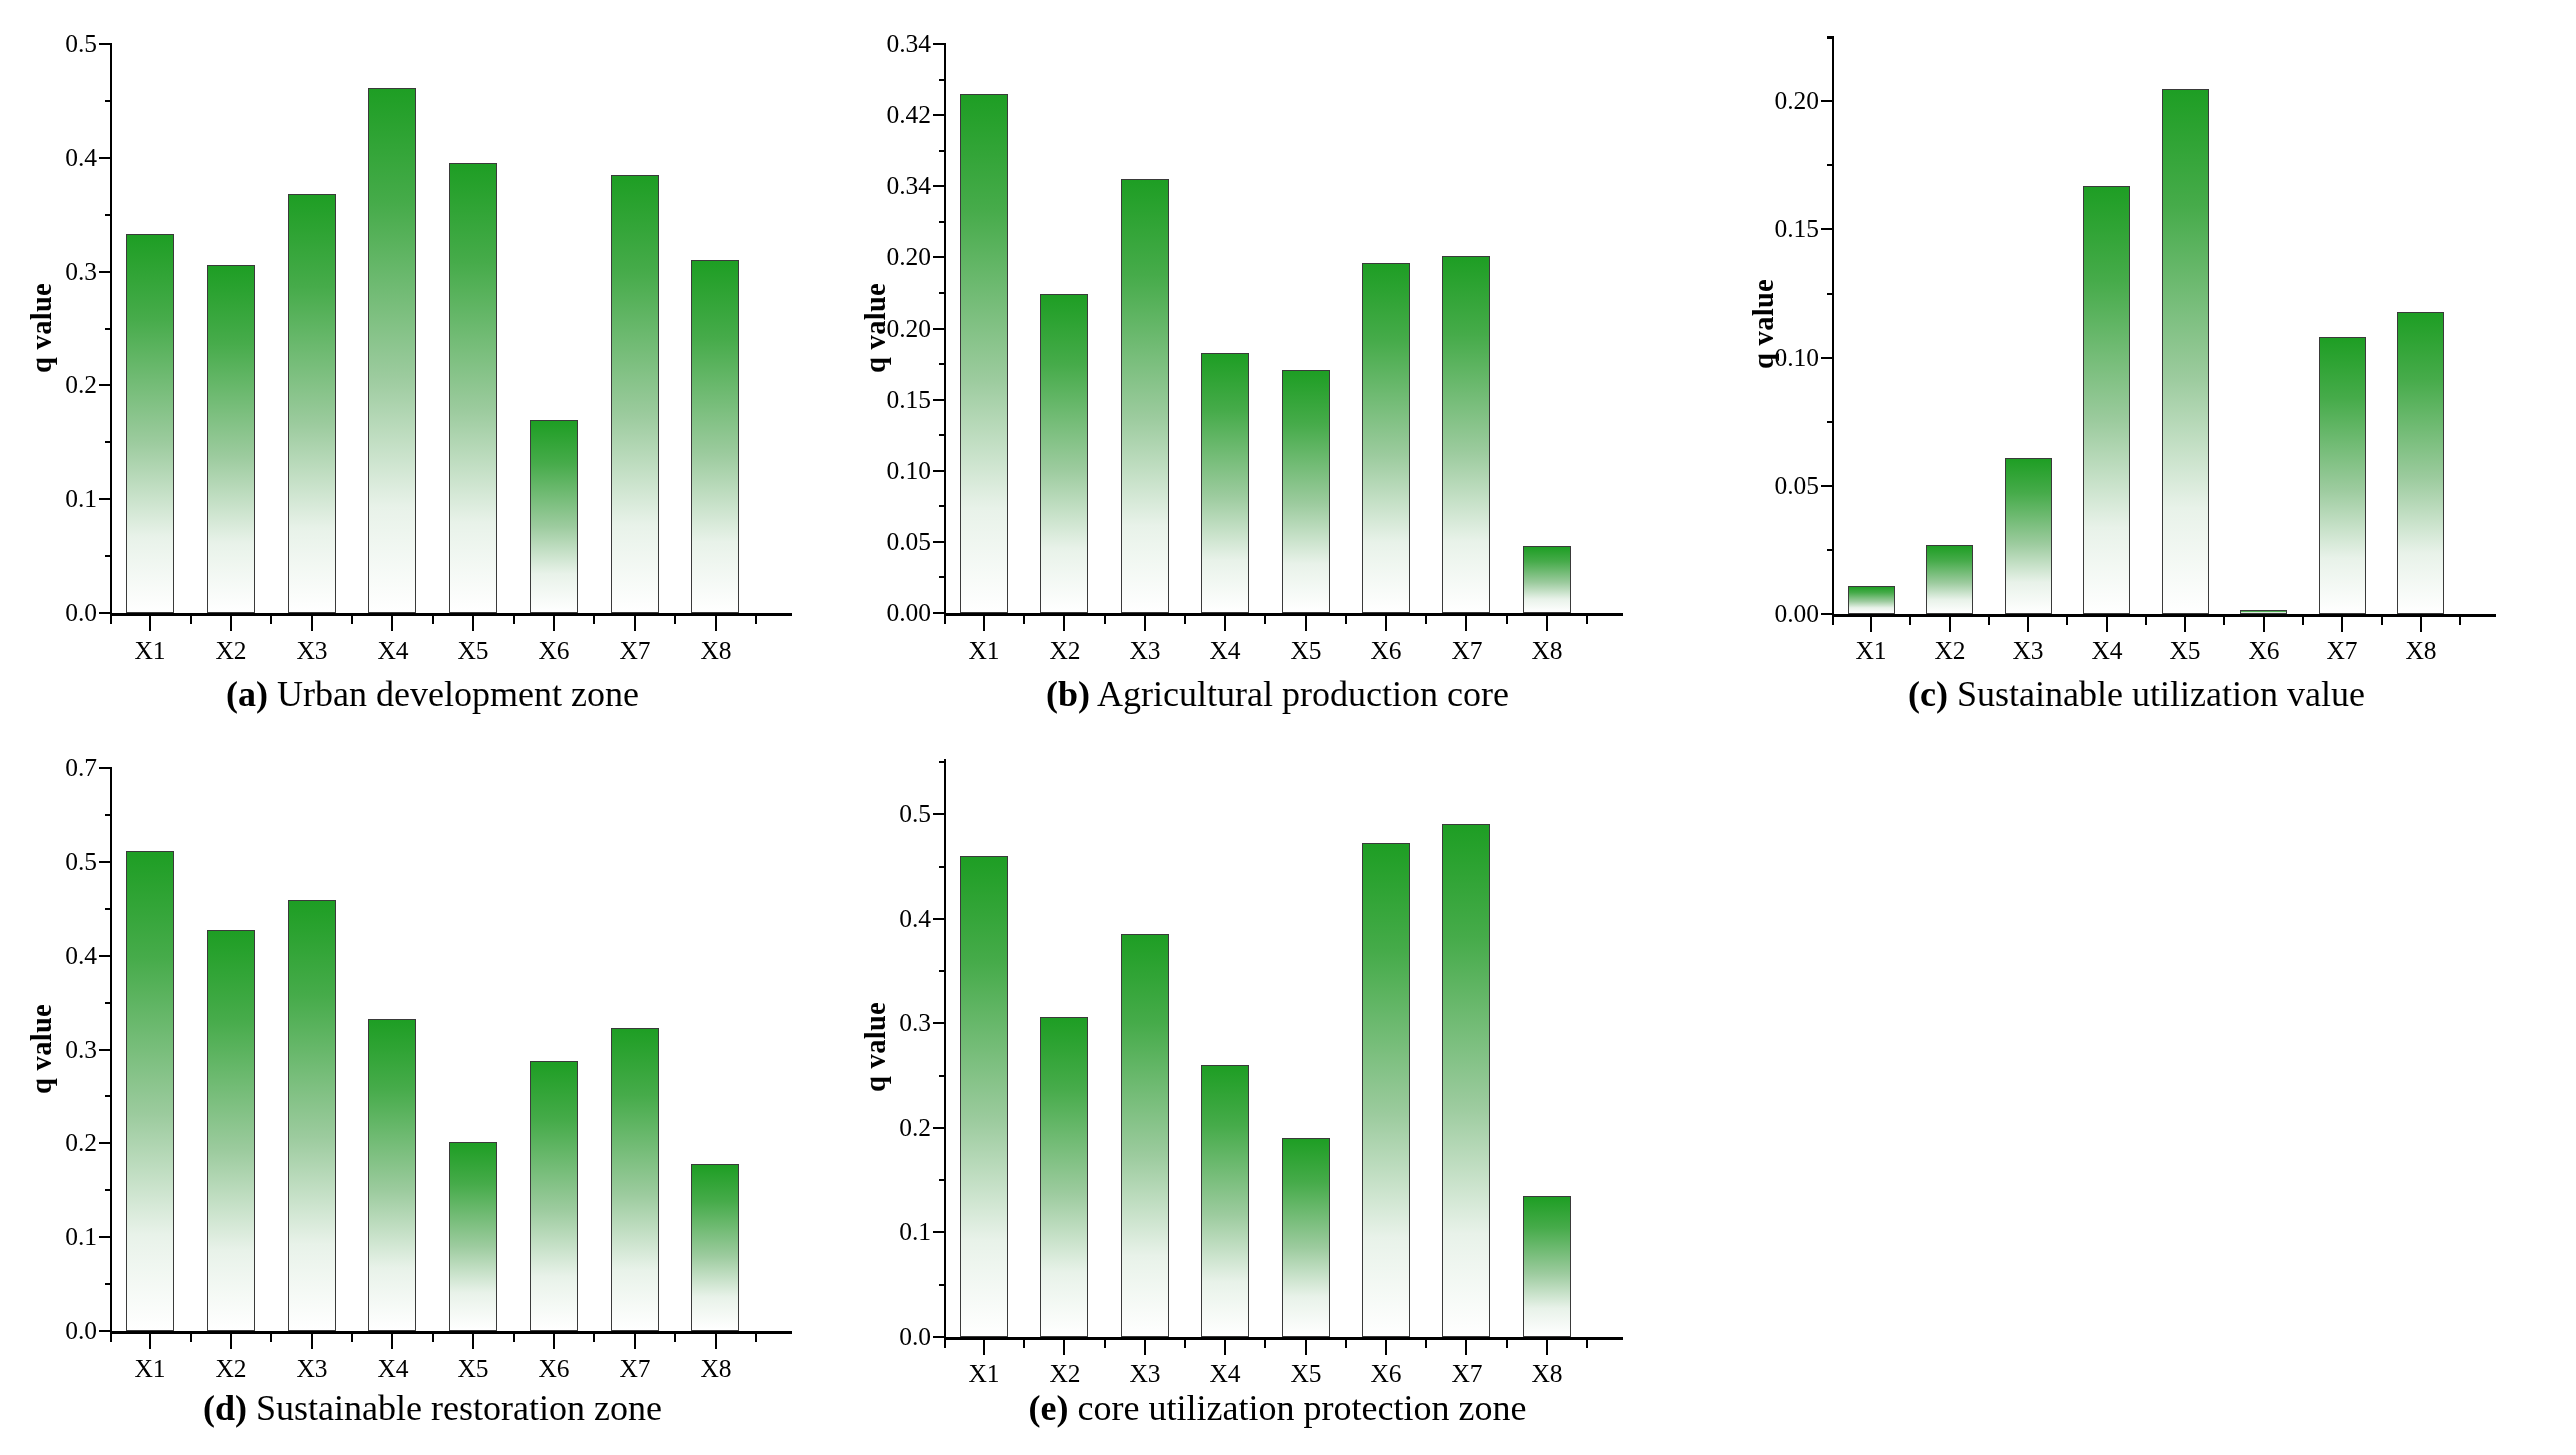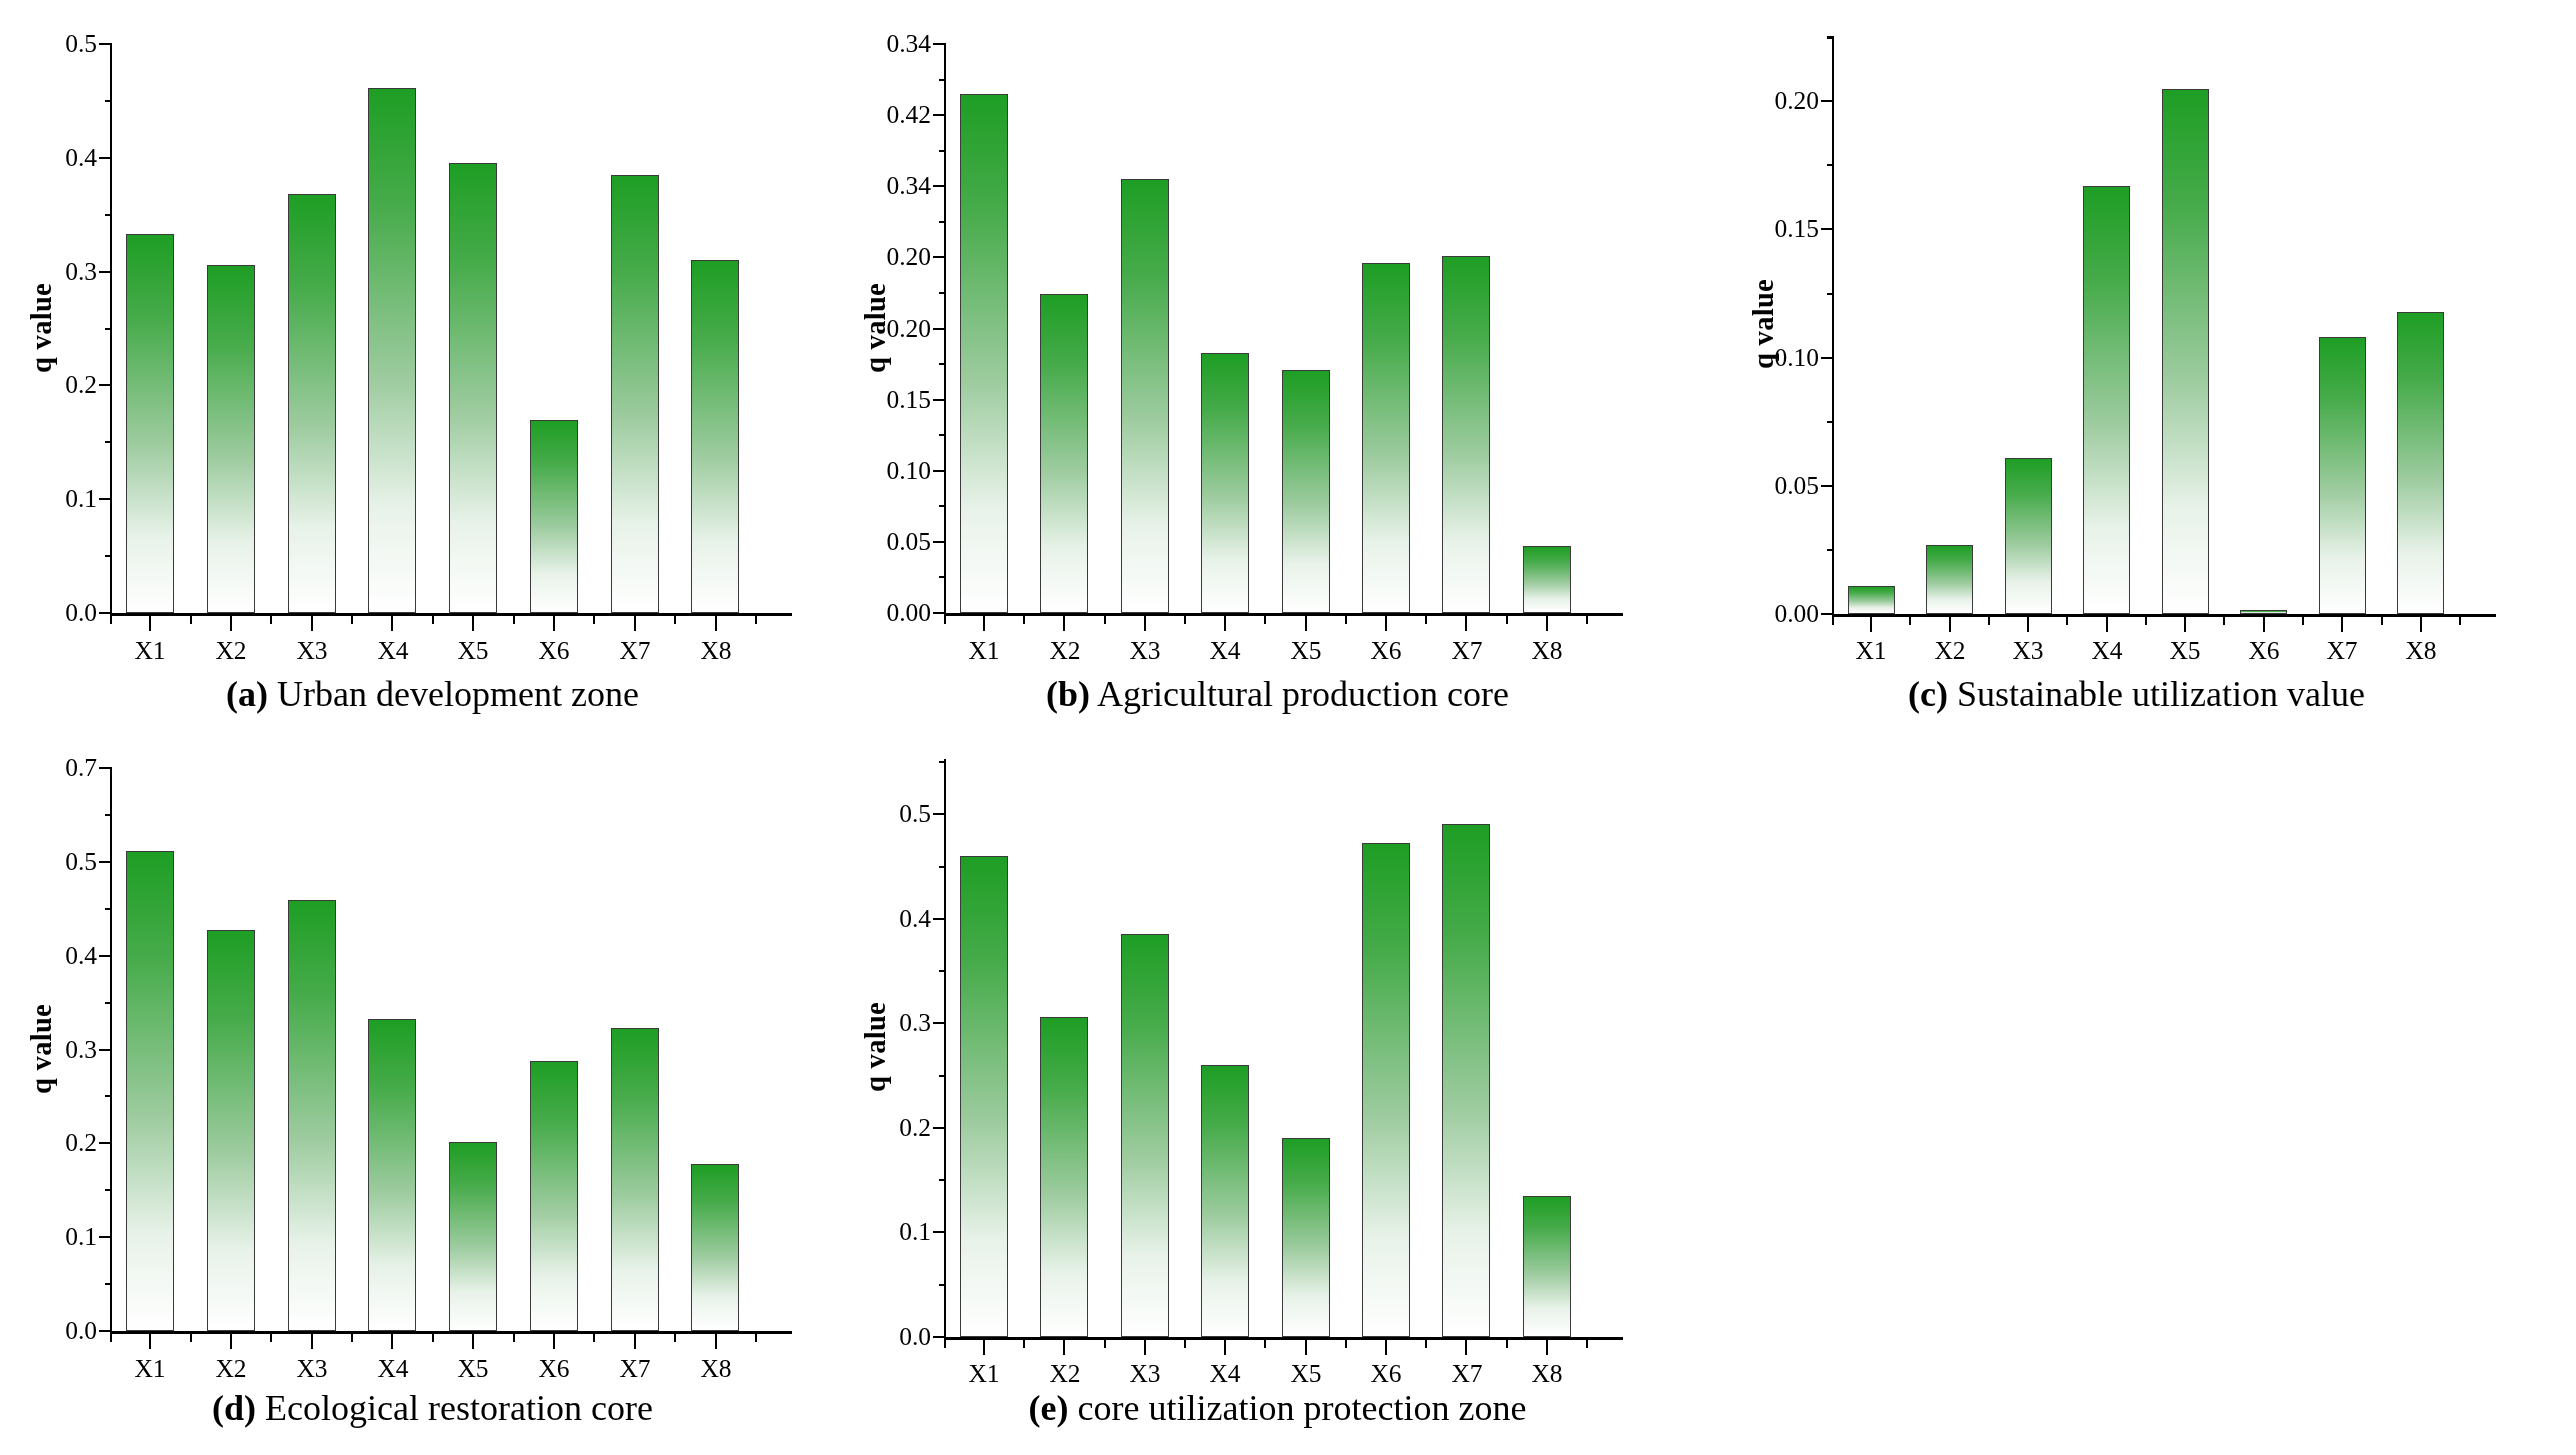--- a/index.html
+++ b/index.html
@@ -385,21 +385,21 @@
         <div class="bar" style="left: 501px; width: 48px; height: 303px;"></div>
         <div class="xtick" style="left: 524px; top: 566px; height: 15.4px;"></div>
         <div class="xtick" style="left: 564px; top: 566px; height: 8.3px;"></div>
         <div class="xlab" style="left: 525px; top: 586px;">X7</div>
         <div class="bar" style="left: 581px; width: 48px; height: 167px;"></div>
         <div class="xtick" style="left: 605px; top: 566px; height: 15.4px;"></div>
         <div class="xtick" style="left: 645px; top: 566px; height: 8.3px;"></div>
         <div class="xlab" style="left: 606px; top: 586px;">X8</div>
         <div class="xtick" style="left: 0px; top: 566px; height: 8.3px;"></div>
       </div>
-      <div class="caption" style="left: 83px; top: 1387px; width: 699px;"><b>(d)</b><span> Ecological restoration core</span></div>
+      <div class="caption" style="left: 83px; top: 1387px; width: 699px;"><b>(d)</b><span> Sustainable restoration zone</span></div>
     </div>
     <div class="panel" style="left: 0px; top: 0px;">
       <div class="ylabel" style="font-size: 28.5px; left: 816px; top: 1031px; width: 119px; text-align: center;">q value</div>
       <div class="plot" style="left: 944px; top: 759px; width: 643px; height: 578px;">
         <div class="axis-y" style="height: 578px;"></div>
         <div class="axis-x" style="top: 578px; width: 679px;"></div>
         <div class="ytick" style="top: 578px; left: 0px;">
           <div class="tmark" style="width: 13px; right: -2.4px;"></div>
           <div class="tlab">0.0</div>
         </div>

